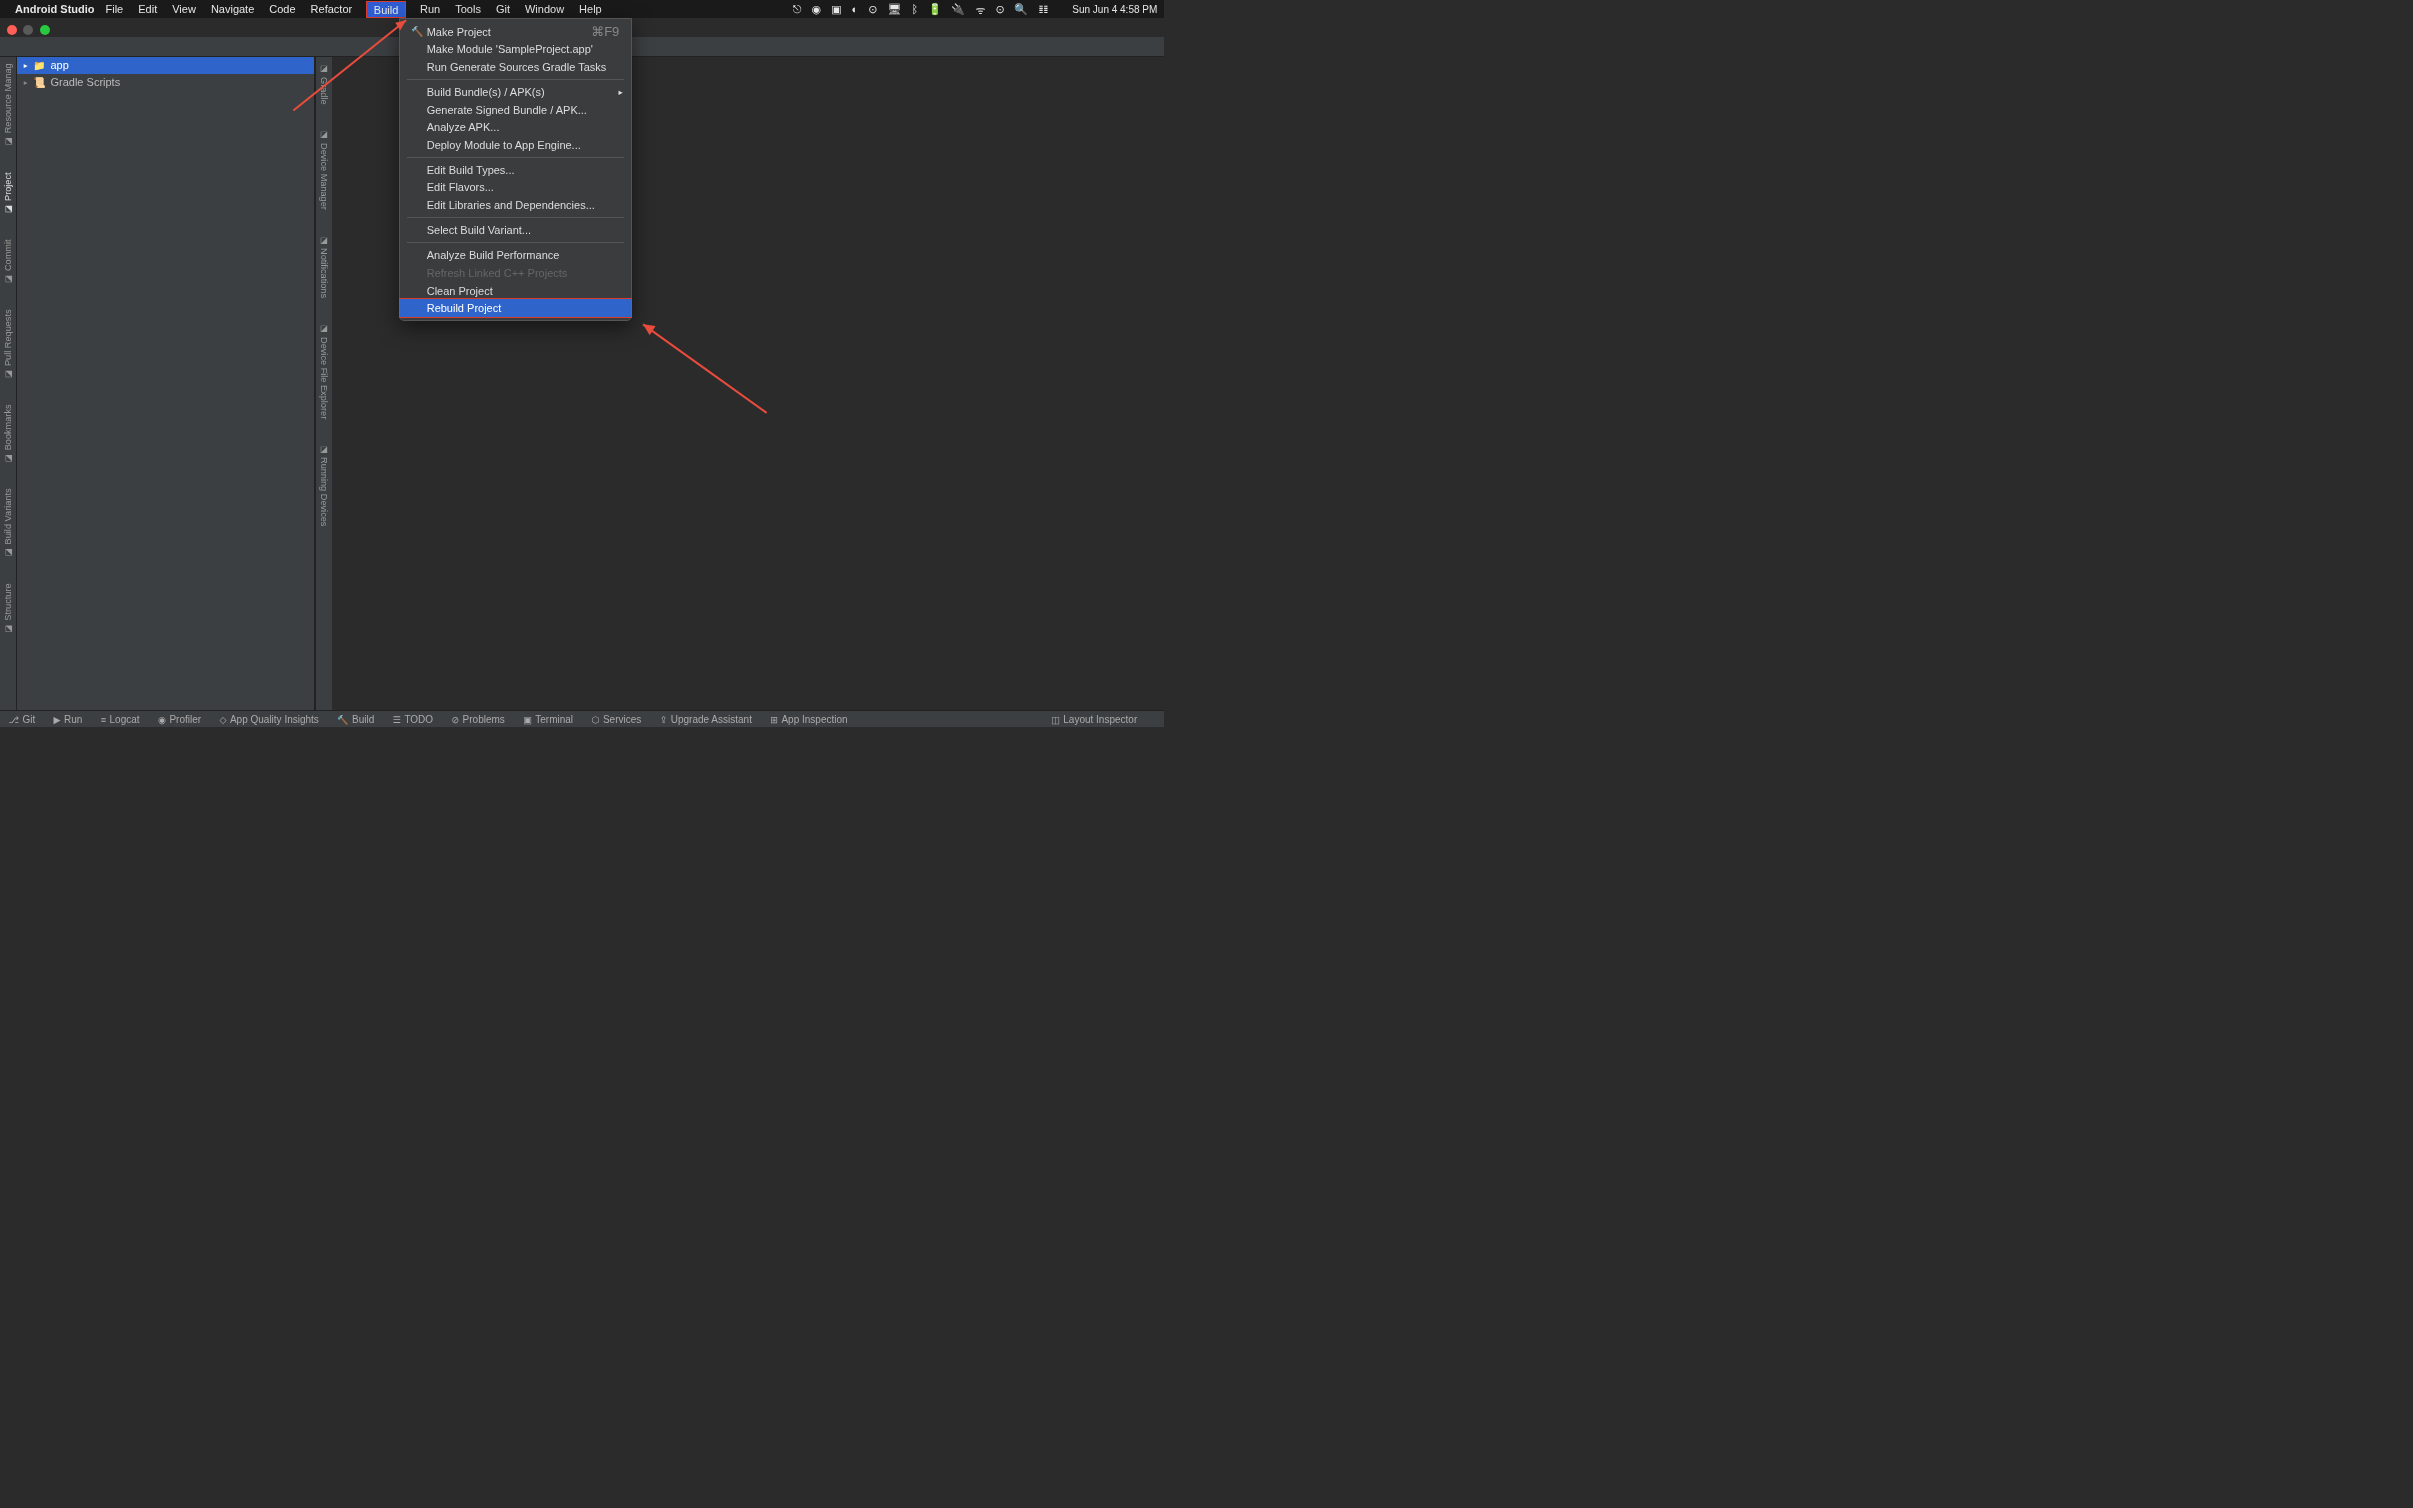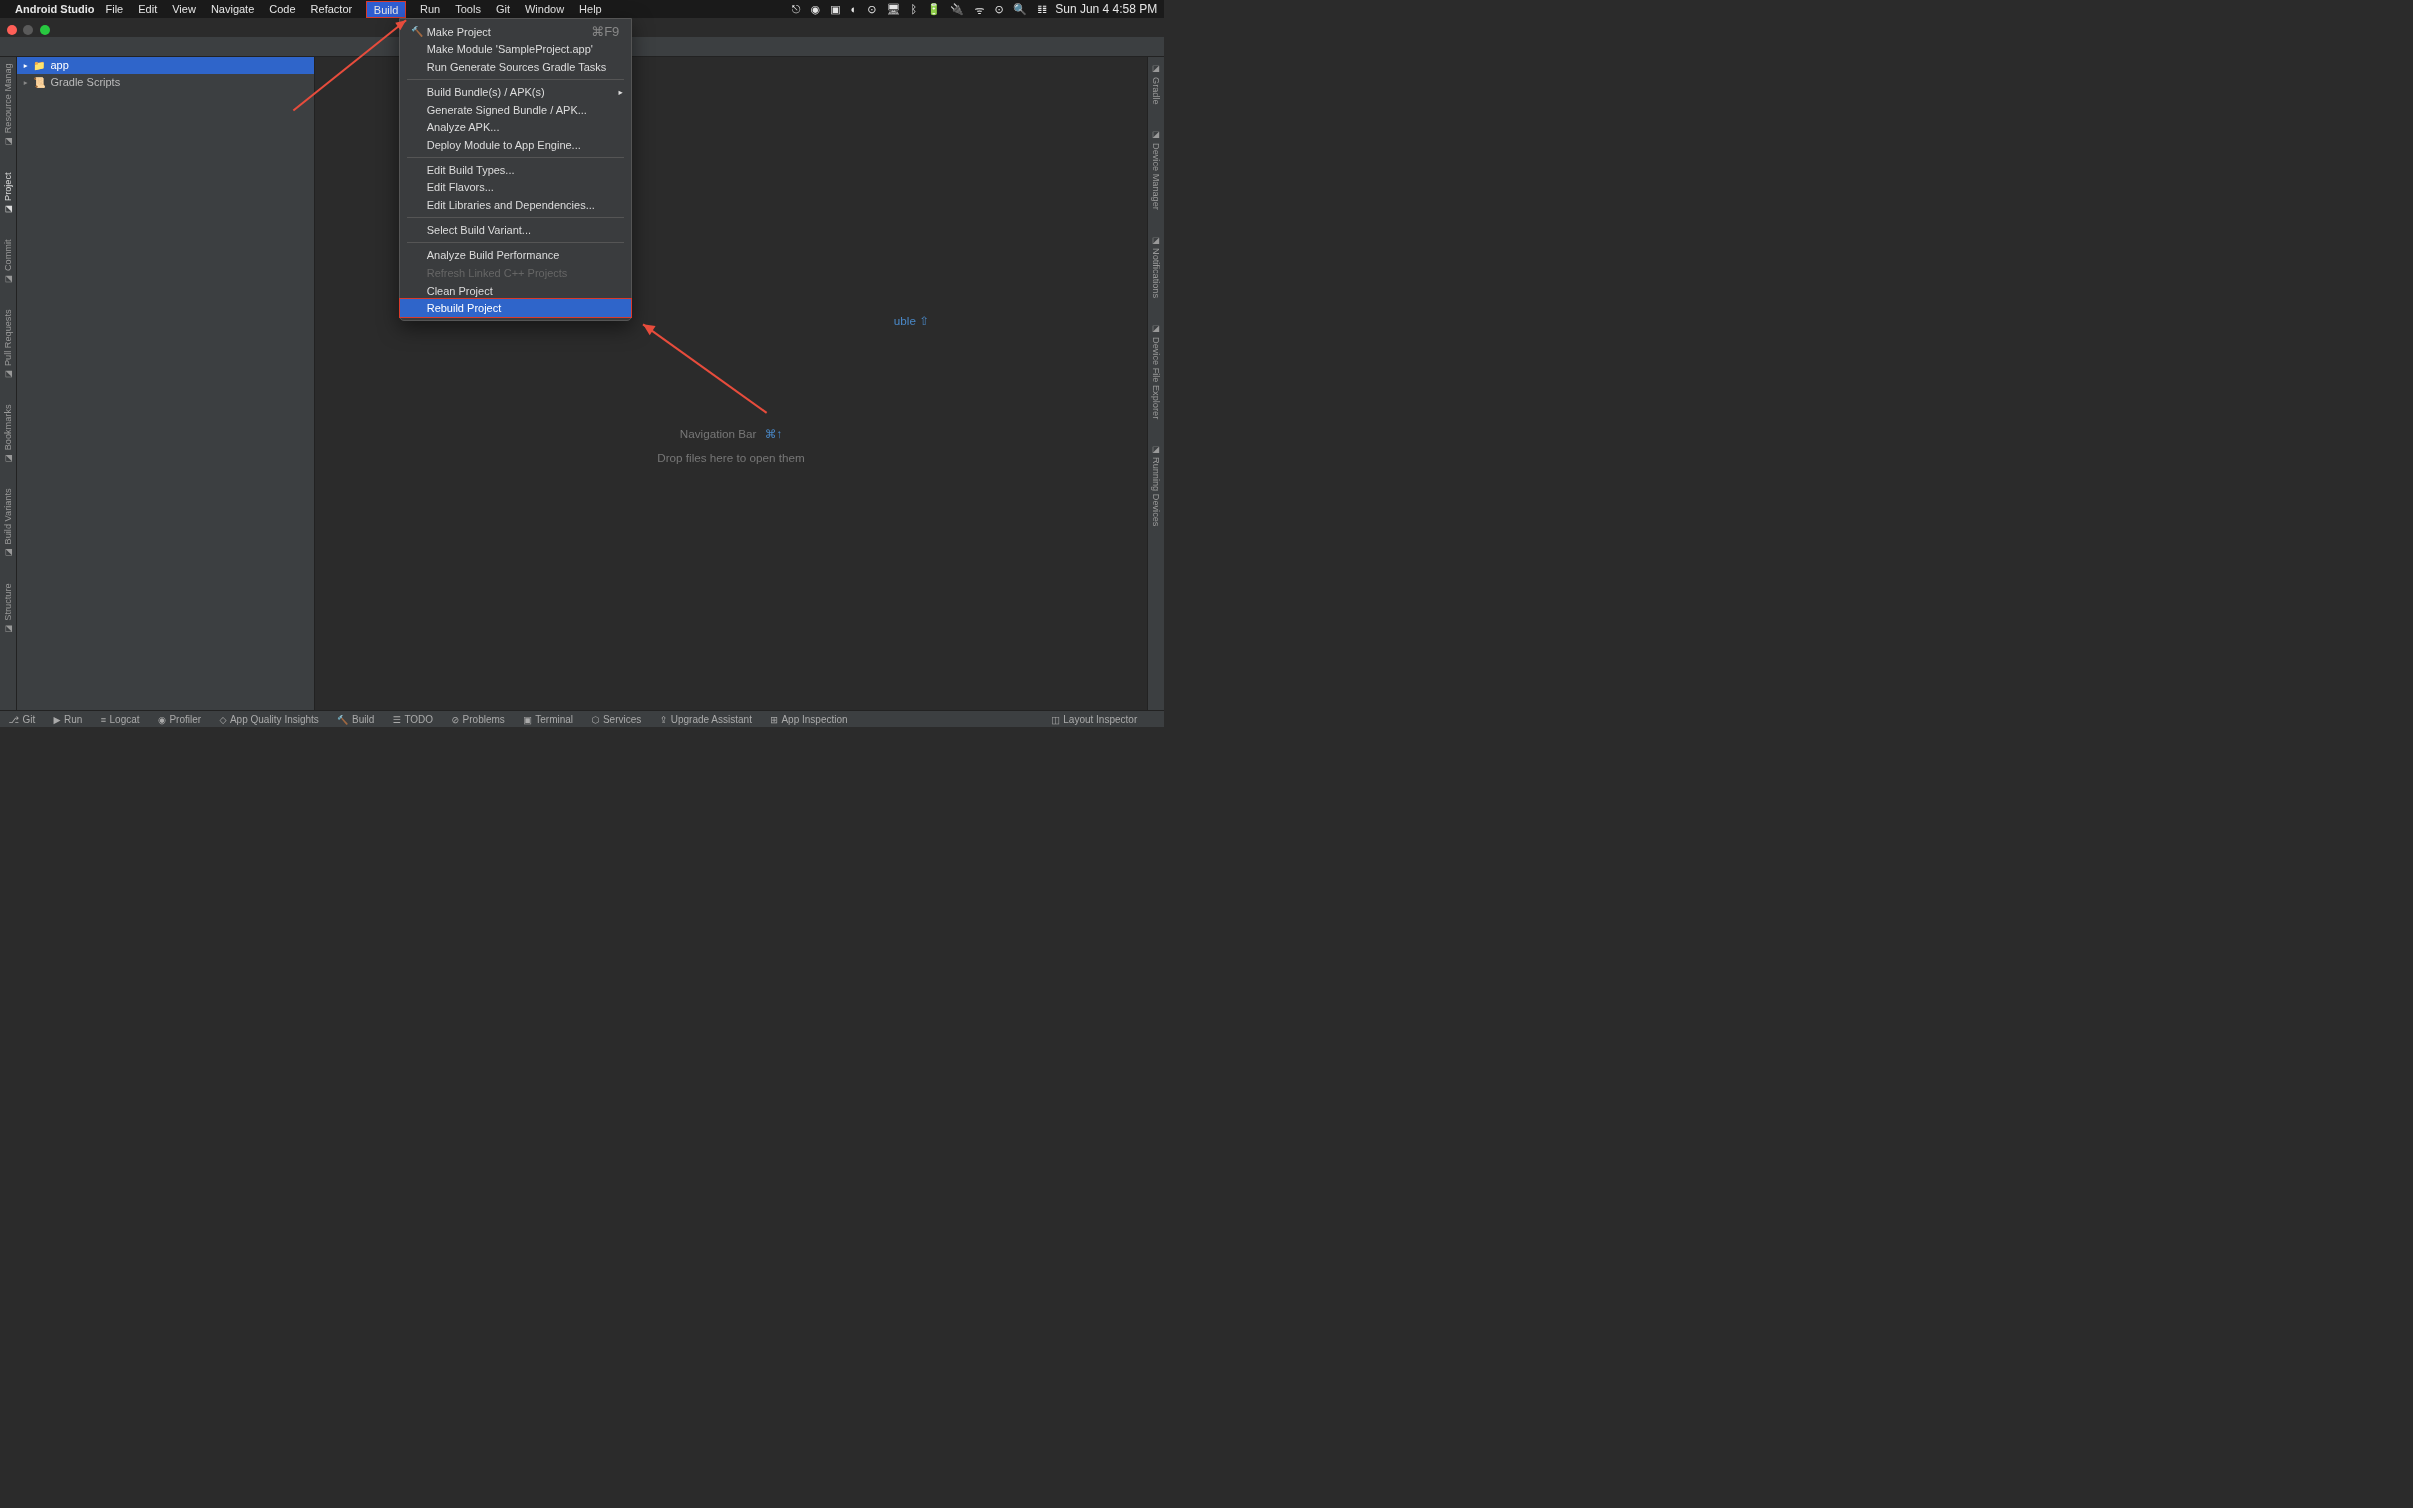--- a/index.html
+++ b/index.html
@@ -5,21 +5,21 @@
     * { margin: 0; padding: 0; box-sizing: border-box; font-family: -apple-system, BlinkMacSystemFont, "Segoe UI", sans-serif; }
     body { background: #2b2b2b; color: #bbb; width: 1164px; height: 727px; overflow: hidden; position: relative; font-size: 11px; }
     
     .mac-menubar { height: 18.4px; background: #1a1a1a; display: flex; align-items: center; padding: 0 6.7px; color: #e6e6e6; font-size: 11px; }
     .mac-menubar .apple { font-size: 11.7px; margin-right: 8.4px; }
     .mac-menubar .app-name { font-weight: 600; margin-right: 11px; }
     .mac-menubar .menu-item { margin-right: 15px; cursor: default; }
     .mac-menubar .menu-item.active { background: #2f5dd1; padding: 1.7px 6.7px; border-radius: 0; outline: 1.7px solid #d93a2b; }
     .mac-menubar .spacer { flex: 1; }
     .mac-menubar .status-icon { margin-left: 10px; font-size: 11px; }
-    .mac-menubar .clock { margin-left: 8px; font-size: 12px; }
+    .mac-menubar .clock { margin-left: 24px; font-size: 10px; }
     
     .window-controls { position: absolute; top: 25px; left: 6.7px; display: flex; gap: 6.7px; }
     .window-controls .dot { width: 10px; height: 10px; border-radius: 50%; }
     .dot.red { background: #ff5f57; }
     .dot.yellow { background: #5a5a5a; }
     .dot.green { background: #28c840; }
     
     .toolbar-strip { height: 20px; background: #3c3f41; border-bottom: 0.8px solid #222; margin-top: 18.4px; }
     
     .main-area { display: flex; height: calc(100% - 18.4px - 20px - 18.4px - 17px); }
@@ -122,30 +122,20 @@
         <span class="icon">📁</span>
         <span class="label">app</span>
       </div>
       <div class="tree-row">
         <span class="arrow">▸</span>
         <span class="icon">📜</span>
         <span class="label">Gradle Scripts</span>
       </div>
     </div>
 
-  <div class="editor-area">
-    <div class="editor-placeholder">
-      <div class="line peek" style="position:absolute; top:247px; right:218px;"><span>uble ⇧</span></div>
-      <div class="line" style="margin-top:134px;">
-        <span>Navigation Bar</span>
-        <span class="shortcut">⌘↑</span>
-      </div>
-      <div class="line">Drop files here to open them</div>
-    </div>
-  </div>
 
   <div class="right-gutter" id="right-gutter">
       <div class="tool"><span class="ticon">◪</span>Gradle</div>
       <div class="tool"><span class="ticon">◪</span>Device Manager</div>
       <div class="tool"><span class="ticon">◪</span>Notifications</div>
       <div class="tool"><span class="ticon">◪</span>Device File Explorer</div>
       <div class="tool"><span class="ticon">◪</span>Running Devices</div>
     </div>
 </div>
 

